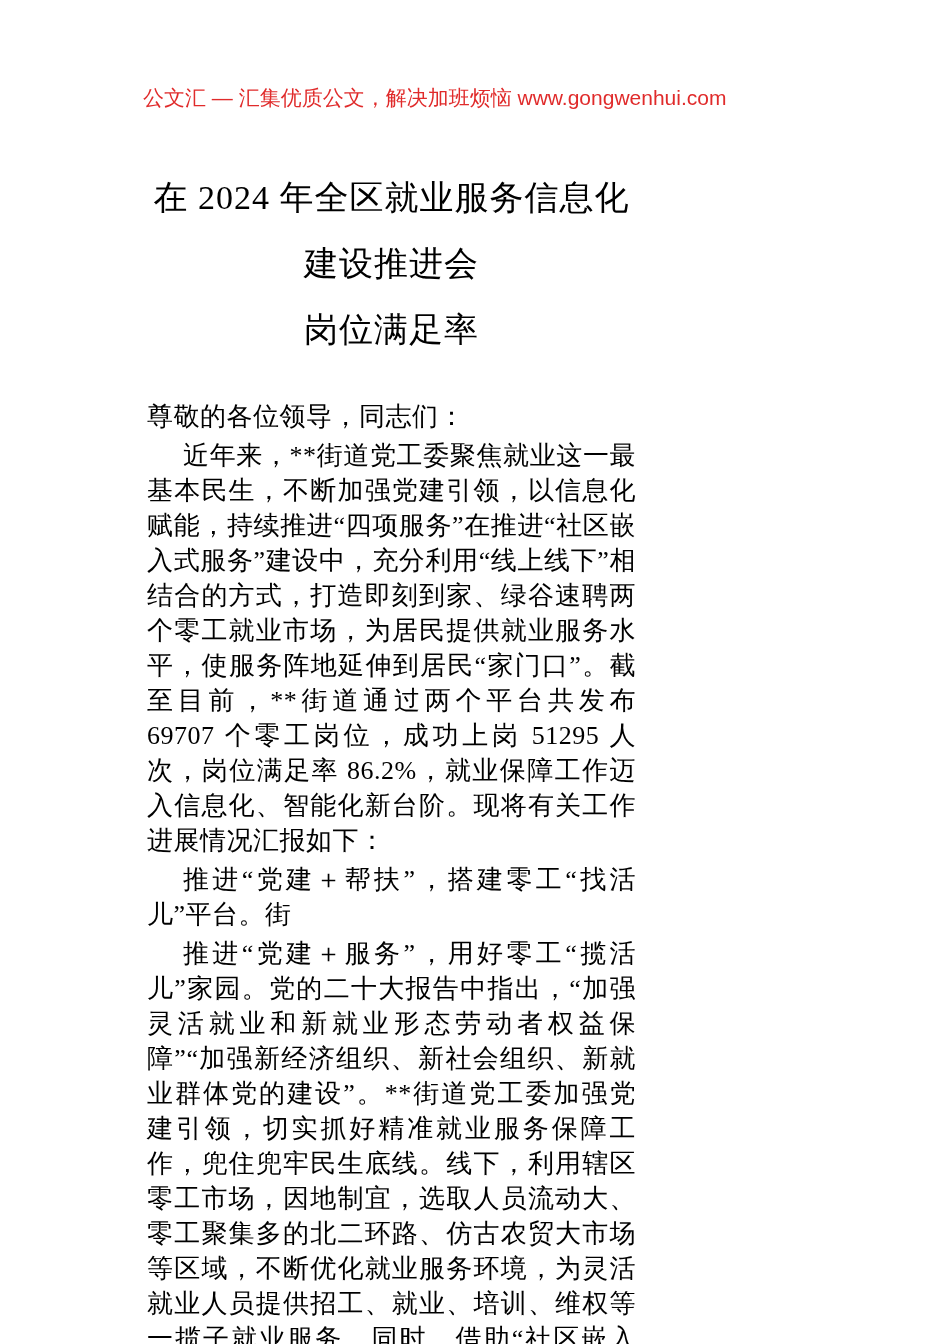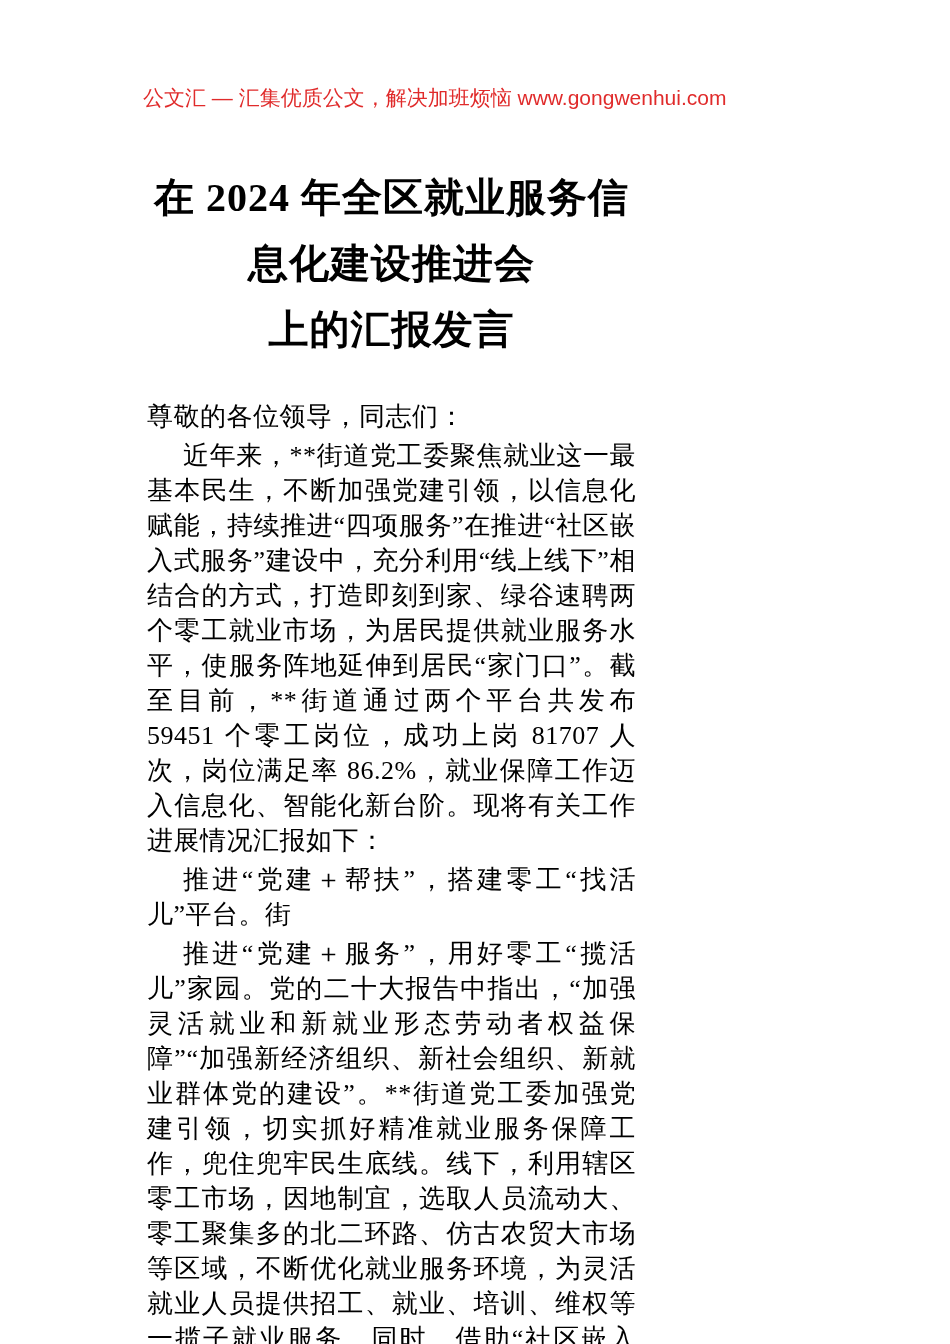--- a/index.html
+++ b/index.html
@@ -21,23 +21,23 @@
   .watermark {
     text-align: center;
     font-family: "Liberation Sans", "DejaVu Sans", sans-serif;
     font-size: 21px;
     line-height: 23px;
     color: #e02b2b;
     white-space: nowrap;
   }
   .doc-title {
     margin: 56px 0 36px 0;
-    font-size: 40px;
+    font-size: 34px;
     line-height: 66px;
-    font-weight: 700;
+    font-weight: 400;
     text-align: center;
     letter-spacing: 1px;
   }
   .doc-title .title-line {
     display: block;
   }
   .doc-body {
     margin: 0;
   }
   .para {
@@ -54,23 +54,23 @@
 </style>
 </head>
 <body>
 
 <div class="page">
 
   <div class="watermark">公文汇 — 汇集优质公文，解决加班烦恼 www.gongwenhui.com</div>
 
   <h1 class="doc-title">
     <span class="title-line">在 2024 年全区就业服务信息化建设推进会</span>
-    <span class="title-line">上的汇报发言</span>
+    <span class="title-line">岗位满足率</span>
   </h1>
 
   <div class="doc-body">
     <p class="para no-indent">尊敬的各位领导，同志们：</p>
-    <p class="para">近年来，**街道党工委聚焦就业这一最基本民生，不断加强党建引领，以信息化赋能，持续推进“四项服务”在推进“社区嵌入式服务”建设中，充分利用“线上线下”相结合的方式，打造即刻到家、绿谷速聘两个零工就业市场，为居民提供就业服务水平，使服务阵地延伸到居民“家门口”。截至目前，**街道通过两个平台共发布 59451 个零工岗位，成功上岗 81707 人次，岗位满足率 86.2%，就业保障工作迈入信息化、智能化新台阶。现将有关工作进展情况汇报如下：</p>
+    <p class="para">近年来，**街道党工委聚焦就业这一最基本民生，不断加强党建引领，以信息化赋能，持续推进“四项服务”在推进“社区嵌入式服务”建设中，充分利用“线上线下”相结合的方式，打造即刻到家、绿谷速聘两个零工就业市场，为居民提供就业服务水平，使服务阵地延伸到居民“家门口”。截至目前，**街道通过两个平台共发布 69707 个零工岗位，成功上岗 51295 人次，岗位满足率 86.2%，就业保障工作迈入信息化、智能化新台阶。现将有关工作进展情况汇报如下：</p>
     <p class="para">推进“党建＋帮扶”，搭建零工“找活儿”平台。街</p>
     <p class="para">推进“党建＋服务”，用好零工“揽活儿”家园。党的二十大报告中指出，“加强灵活就业和新就业形态劳动者权益保障”“加强新经济组织、新社会组织、新就业群体党的建设”。**街道党工委加强党建引领，切实抓好精准就业服务保障工作，兜住兜牢民生底线。线下，利用辖区零工市场，因地制宜，选取人员流动大、零工聚集多的北二环路、仿古农贸大市场等区域，不断优化就业服务环境，为灵活就业人员提供招工、就业、培训、维权等一揽子就业服务。同时，借助“社区嵌入式服务”机会，携手光明社区，联合绿谷零工以及即刻零工，共同开展公益岗位、零工小程序宣传活动，为雇工寻找出路。线上，通过零工小程序，雇工们足不出户即可方便地观看零工信息，避免了雇工占道问题，疏解了马路零工市场，推进北二环路的街面秩序和安全问题解决。</p>
   </div>
 
 </div>
 
 </body></html>

